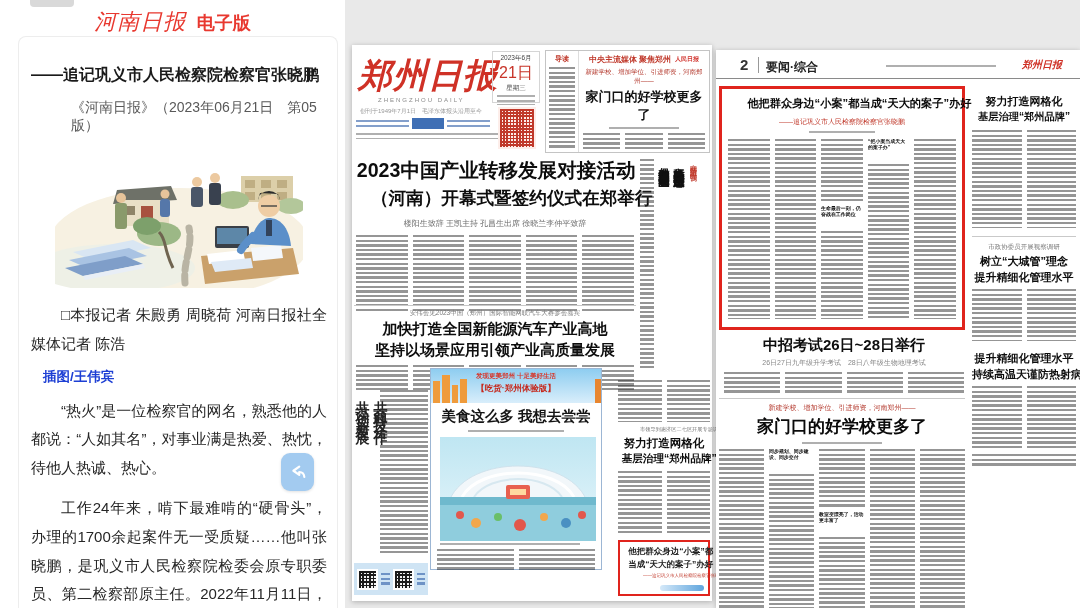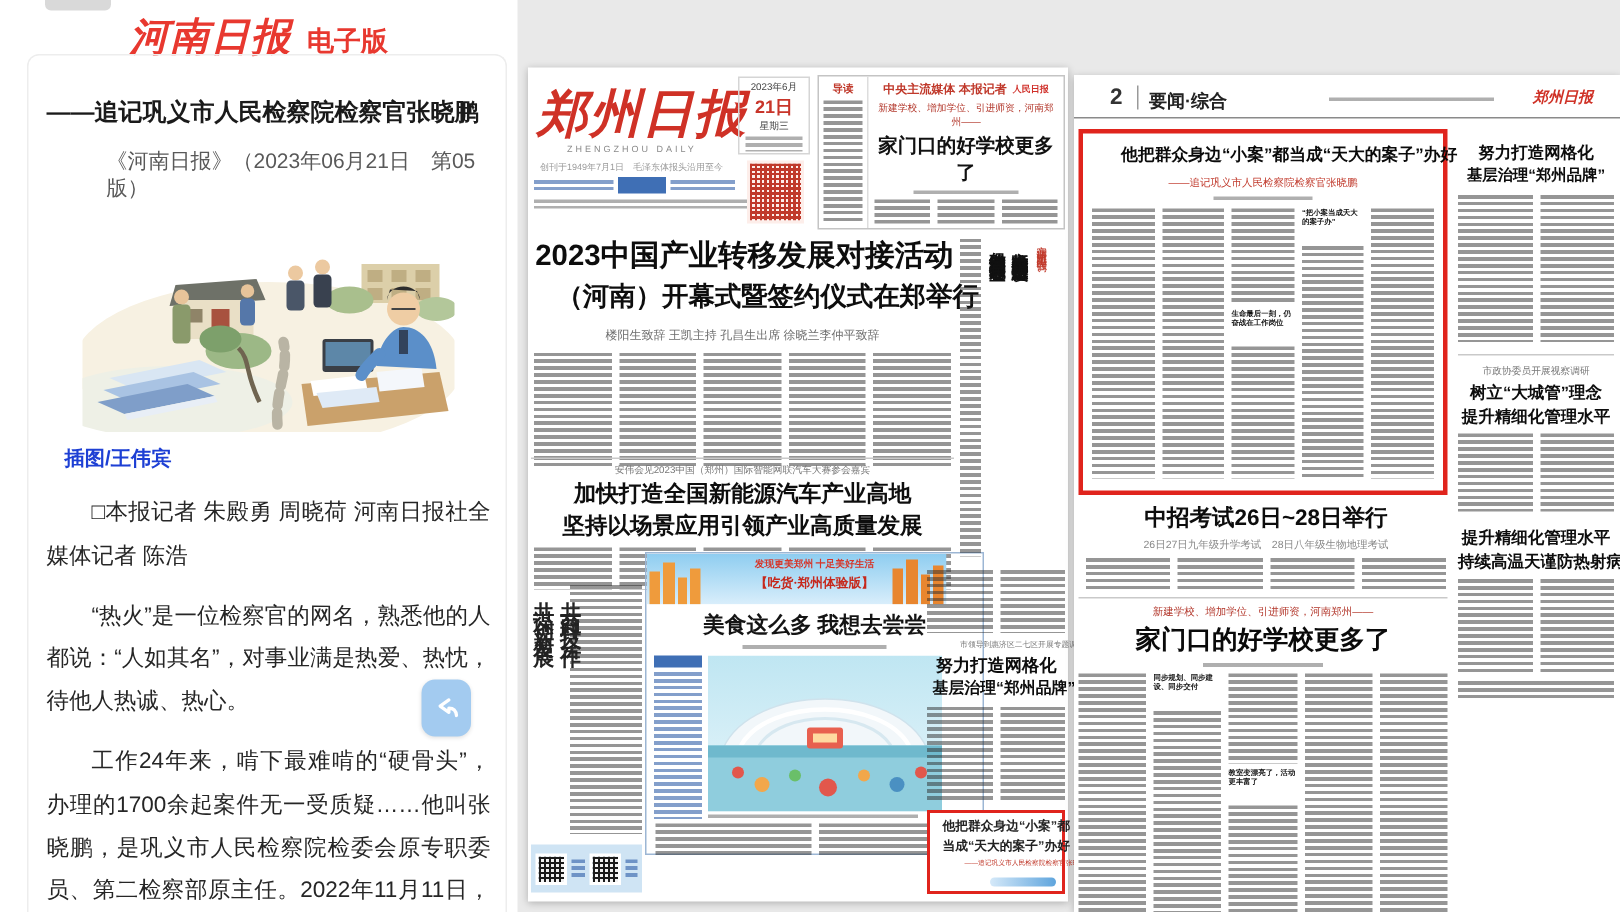--- a/index.html
+++ b/index.html
@@ -29,21 +29,21 @@
   .hairline{border-top:1px solid #c9c9c9;}
 </style>
 </head>
 <body>
 
 <div class="abs" style="left:0;top:0;width:345px;height:608px;background:#fff;">
 
   <div class="abs" style="left:30px;top:0;width:44px;height:7px;background:#d9d9d9;border-radius:0 0 4px 4px;"></div>
 
   <div class="abs" style="left:0;top:7px;width:345px;text-align:center;color:#e8382f;">
-    <span style="font-family:'DejaVu Serif',serif;font-style:italic;font-weight:bold;font-size:26px;letter-spacing:1px;">河南日报</span>
+    <span style="font-family:'DejaVu Serif',serif;font-style:italic;font-weight:normal;font-size:22px;letter-spacing:1px;">河南日报</span>
     <span style="font-weight:bold;font-size:18px;margin-left:6px;">电子版</span>
   </div>
 
   <div class="abs" style="left:18px;top:36px;width:320px;height:572px;border:1px solid #ededed;border-bottom:none;
               border-radius:8px 8px 0 0;padding:18px 10px 0 12px;box-sizing:border-box;">
     <div style="font-size:16px;font-weight:bold;color:#1a1a1a;margin-top:10px;">——追记巩义市人民检察院检察官张晓鹏</div>
     <div style="font-size:14px;color:#595959;margin-top:13px;padding-left:40px;">《河南日报》（2023年06月21日　第05版）</div>
 
     <svg width="248" height="140" viewBox="0 0 248 140" style="display:block;margin:13px auto 0 auto;">
       <rect x="0" y="0" width="248" height="140" fill="#ffffff"></rect>
@@ -94,23 +94,23 @@
       <path d="M196,96 C198,78 208,70 214,70 C224,70 234,78 236,98 Z" fill="#5b8fc9"></path>
       <rect x="211" y="72" width="6" height="16" fill="#32435c"></rect>
       <path d="M198,88 C192,94 188,98 186,102" stroke="#5b8fc9" stroke-width="8" stroke-linecap="round" fill="none"></path>
 
       <polygon points="18,104 78,92 96,100 36,112" fill="#d9e6f3"></polygon>
       <polygon points="14,112 74,100 92,108 32,120" fill="#a9c3e3"></polygon>
       <polygon points="10,120 70,108 88,116 28,128" fill="#7f9ec9"></polygon>
       <polygon points="28,128 88,116 90,120 30,132" fill="#e8eef6"></polygon>
     </svg>
 
+    <div style="font-size:15px;line-height:1.92;color:#262626;text-indent:2em;margin-top:13px;text-align:justify;">□本报记者 朱殿勇 周晓荷 河南日报社全媒体记者 陈浩</div>
+
     <div style="font-size:13.5px;font-weight:bold;color:#1d3fd4;margin:9px 0 0 12px;">插图/王伟宾</div>
-
-    <div style="font-size:15px;line-height:1.92;color:#262626;text-indent:2em;margin-top:13px;text-align:justify;">□本报记者 朱殿勇 周晓荷 河南日报社全媒体记者 陈浩</div>
     <div style="font-size:15px;line-height:1.92;color:#262626;text-indent:2em;margin-top:11px;text-align:justify;">“热火”是一位检察官的网名，熟悉他的人都说：“人如其名”，对事业满是热爱、热忱，待他人热诚、热心。</div>
     <div style="font-size:15px;line-height:1.92;color:#262626;text-indent:2em;margin-top:11px;text-align:justify;">工作24年来，啃下最难啃的“硬骨头”，办理的1700余起案件无一受质疑……他叫张晓鹏，是巩义市人民检察院检委会原专职委员、第二检察部原主任。2022年11月11日，他因突发心脏骤停倒在了工作岗位上，年仅44岁。</div>
   </div>
 
   <div class="abs" style="left:281px;top:453px;width:33px;height:38px;background:#a3cbf0;border-radius:9px;
               display:flex;align-items:center;justify-content:center;box-shadow:0 1px 3px rgba(0,0,0,.12);">
     <svg width="20" height="20" viewBox="0 0 24 24">
       <path d="M13.5 5.5 L6.5 10.5 L13.5 15.5 V12 C17.2 12 19.3 14.2 19.6 18" fill="none" stroke="#ffffff" stroke-width="2.6" stroke-linecap="round" stroke-linejoin="round"></path>
     </svg>
   </div>
@@ -126,34 +126,34 @@
     <div class="abs" style="left:8px;top:62px;font-size:6px;color:#999;">创刊于1949年7月1日　毛泽东体报头沿用至今</div>
     <div class="abs" style="left:4px;top:72px;width:134px;height:13px;display:flex;gap:3px;align-items:center;">
       <i class="gkb" style="flex:2;height:7px;"></i>
       <i style="flex:1.2;height:11px;background:#3f6fb5;"></i>
       <i class="gkb" style="flex:1.6;height:7px;"></i>
     </div>
     <div class="abs gkl" style="left:4px;top:88px;width:180px;height:6px;"></div>
 
     <div class="abs" style="left:140px;top:6px;width:48px;height:52px;border:1px solid #d5d5d5;text-align:center;padding-top:2px;box-sizing:border-box;">
       <div style="font-size:6.5px;color:#444;">2023年6月</div>
-      <div style="font-size:12px;font-weight:bold;color:#c8352a;">21日</div>
+      <div style="font-size:16px;font-weight:normal;color:#c8352a;">21日</div>
       <div style="font-size:6.5px;color:#444;">星期三</div>
       <i class="gkl" style="display:block;margin:2px 4px 0 4px;height:10px;"></i>
     </div>
     <div class="abs qr-red" style="left:146px;top:62px;width:34px;height:38px;border:2px solid #fdeeea;"></div>
 
     <div class="abs" style="left:193px;top:5px;width:165px;height:103px;border:1px solid #c4c4c4;display:flex;box-sizing:border-box;">
       <div style="width:26px;border-right:1px solid #ddd;padding:3px 3px;display:flex;flex-direction:column;">
         <b style="font-size:7px;color:#c0392b;text-align:center;">导读</b>
         <i class="gk grow" style="margin-top:3px;"></i>
       </div>
       <div style="flex:1;padding:3px 4px;display:flex;flex-direction:column;">
         <div style="display:flex;align-items:center;justify-content:center;gap:4px;">
-          <b style="font-size:8px;color:#c0392b;">中央主流媒体 本报记者</b>
+          <b style="font-size:8px;color:#c0392b;">中央主流媒体 聚焦郑州</b>
           <b style="font-size:6px;color:#d0302a;font-family:'DejaVu Serif',serif;">人民日报</b>
         </div>
         <div class="ctr" style="font-size:6.5px;color:#b3382c;margin-top:3px;">新建学校、增加学位、引进师资，河南郑州——</div>
         <div class="ctr" style="font-size:13px;font-weight:bold;color:#111;margin-top:2px;">家门口的好学校更多了</div>
         <i class="gkl" style="height:3px;width:70px;margin:3px auto 0 auto;"></i>
         <div class="cols grow" style="margin-top:3px;">
           <i class="col gk"></i>
             <i class="col gk"></i>
             <i class="col gk"></i>
         </div>
@@ -187,21 +187,21 @@
           <i class="col gk"></i>
       </div>
     </div>
 
     <div class="abs vtext" style="left:2px;top:345px;height:170px;color:#222;">
       <b style="display:block;font-size:14px;letter-spacing:6px;">共商科技合作</b>
       <b style="display:block;font-size:14px;letter-spacing:6px;margin-top:0;">共谋创新发展</b>
     </div>
     <div class="abs gk" style="left:28px;top:345px;width:48px;height:166px;"></div>
 
-    <div class="abs" style="left:78px;top:323px;width:226px;height:202px;border:1px solid #9cb6d4;box-sizing:border-box;font-family:Liberation Serif, serif;">
+    <div class="abs" style="left:78px;top:323px;width:172px;height:202px;border:1px solid #9cb6d4;box-sizing:border-box;">
       <div style="position:relative;height:34px;overflow:hidden;">
         <svg width="200" height="34" viewBox="0 0 200 34">
           <defs>
               <linearGradient id="sky" x1="0" y1="0" x2="0" y2="1">
             <stop offset="0" stop-color="#8ecdf0"></stop>
                 <stop offset="1" stop-color="#d9eefb"></stop>
               </linearGradient>
             </defs>
           <rect width="200" height="34" fill="url(#sky)"></rect>
           <g fill="#ef9b3c">

